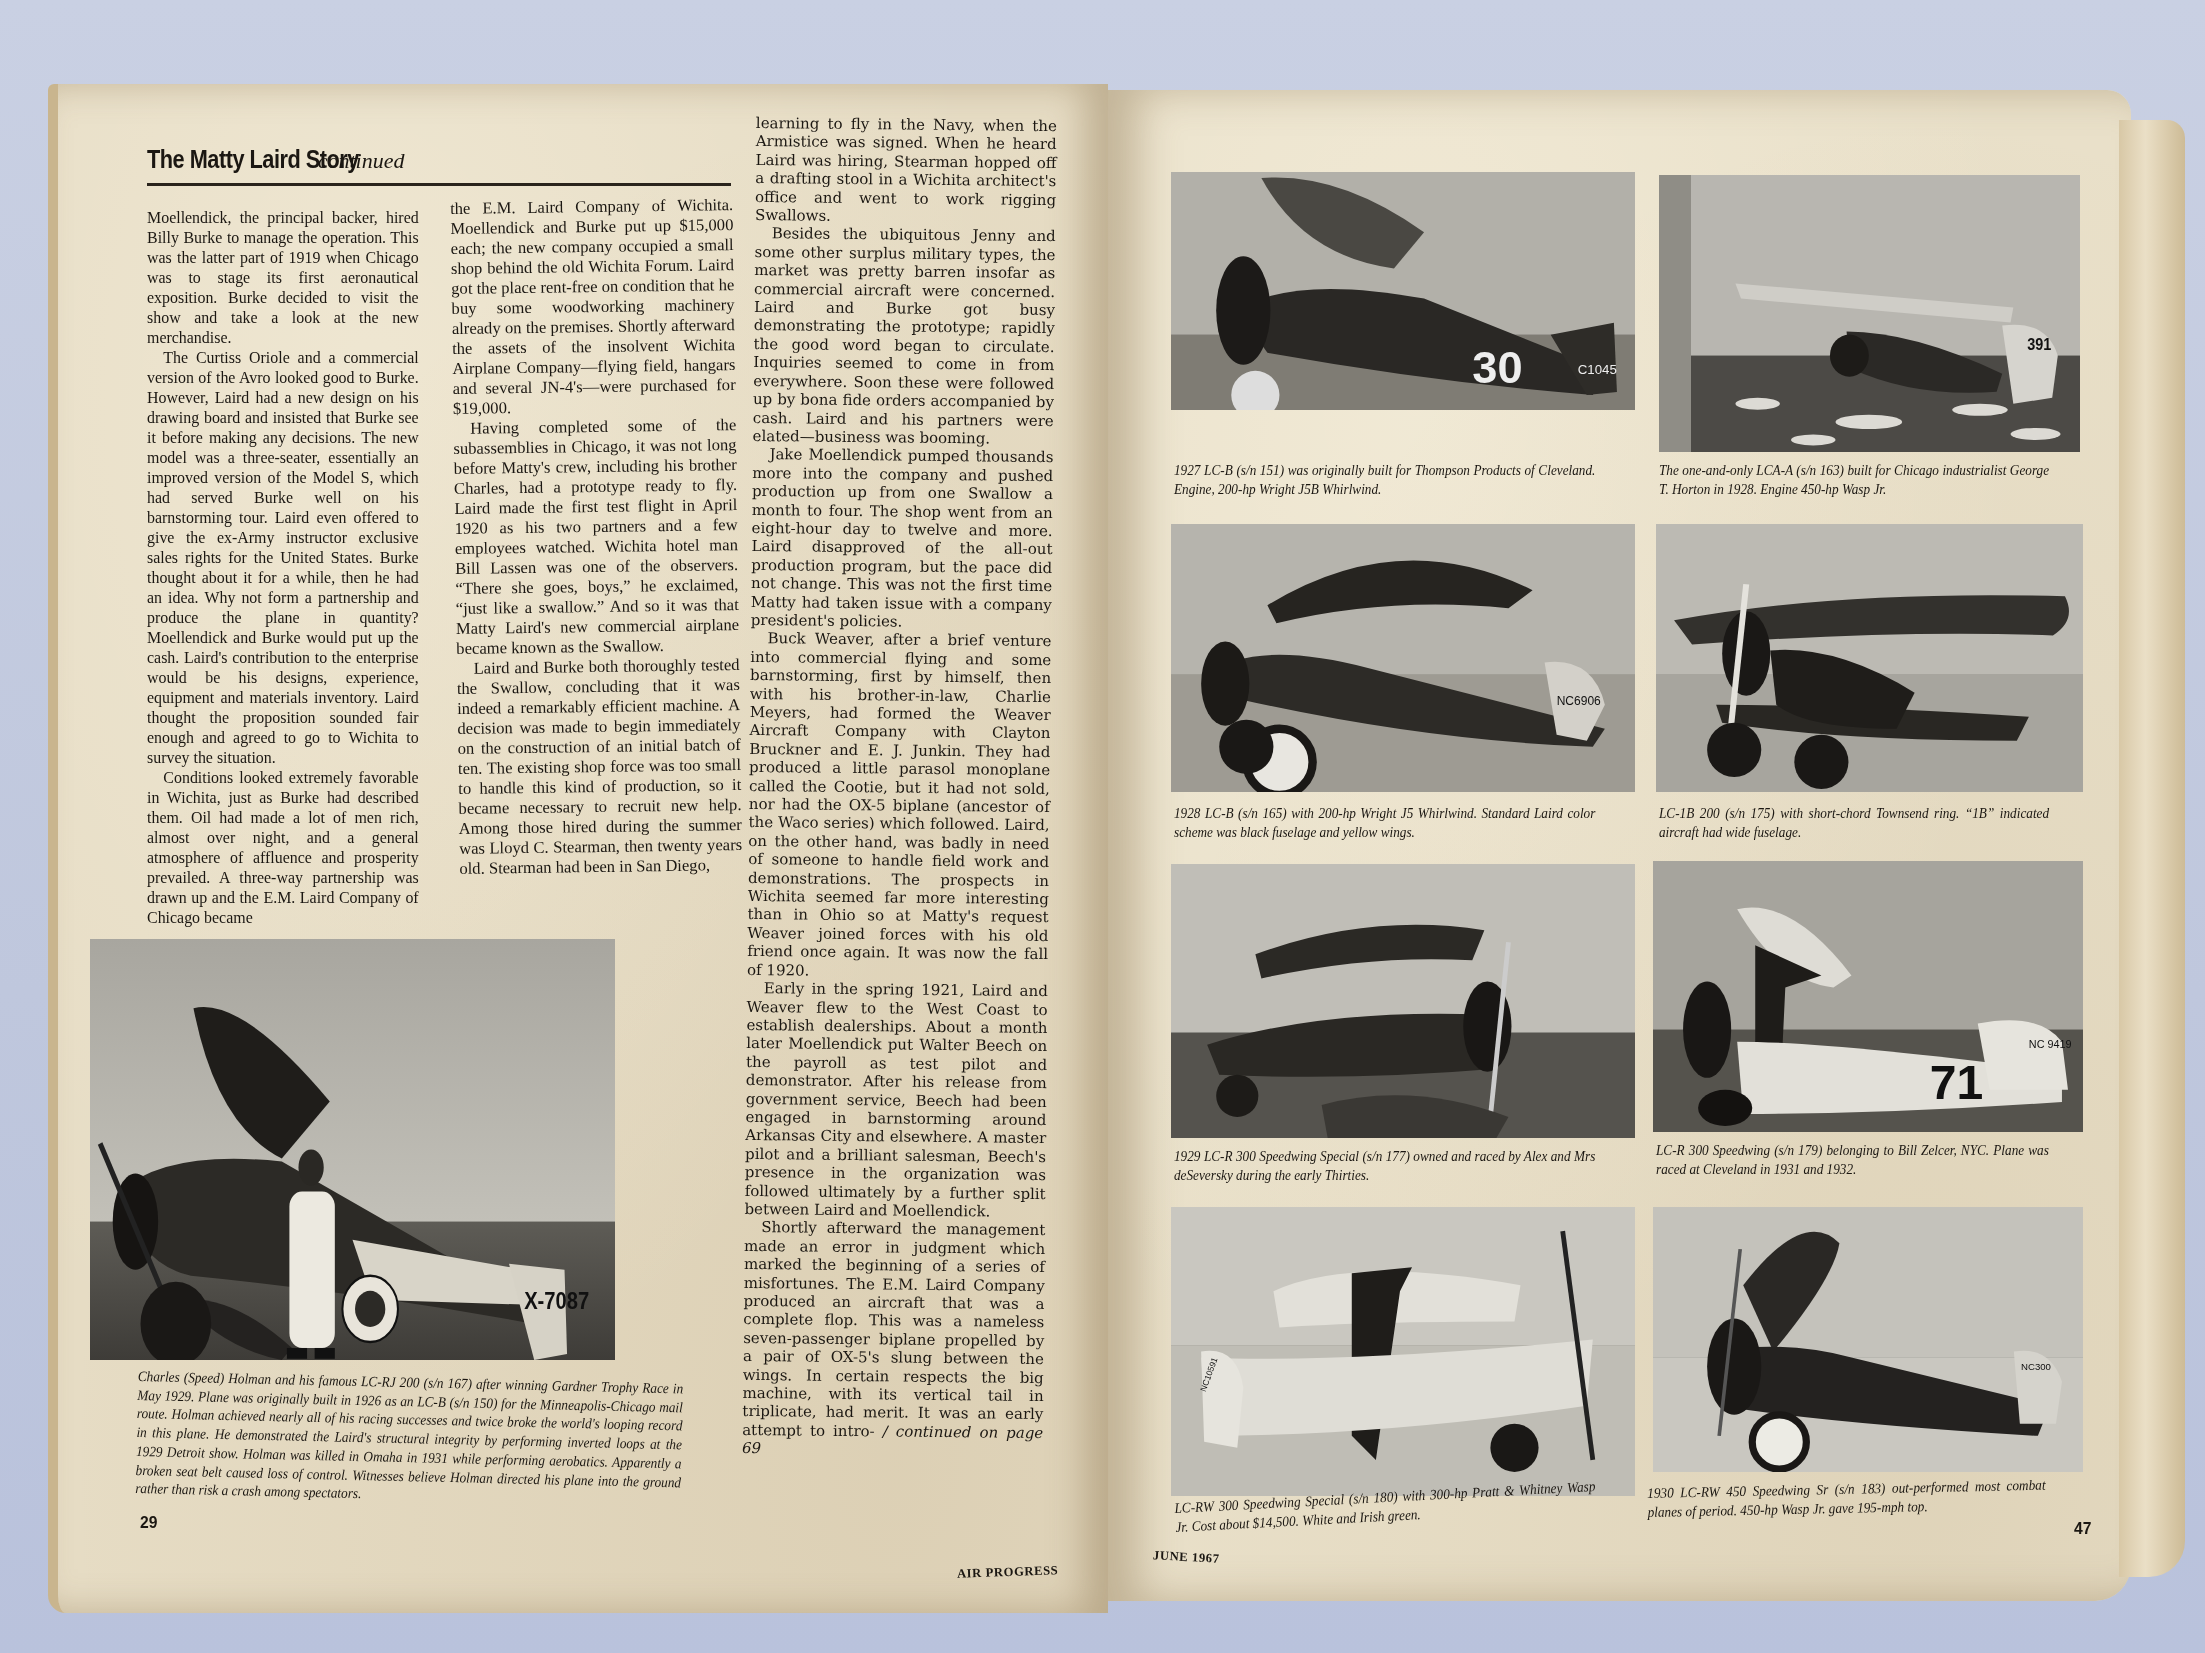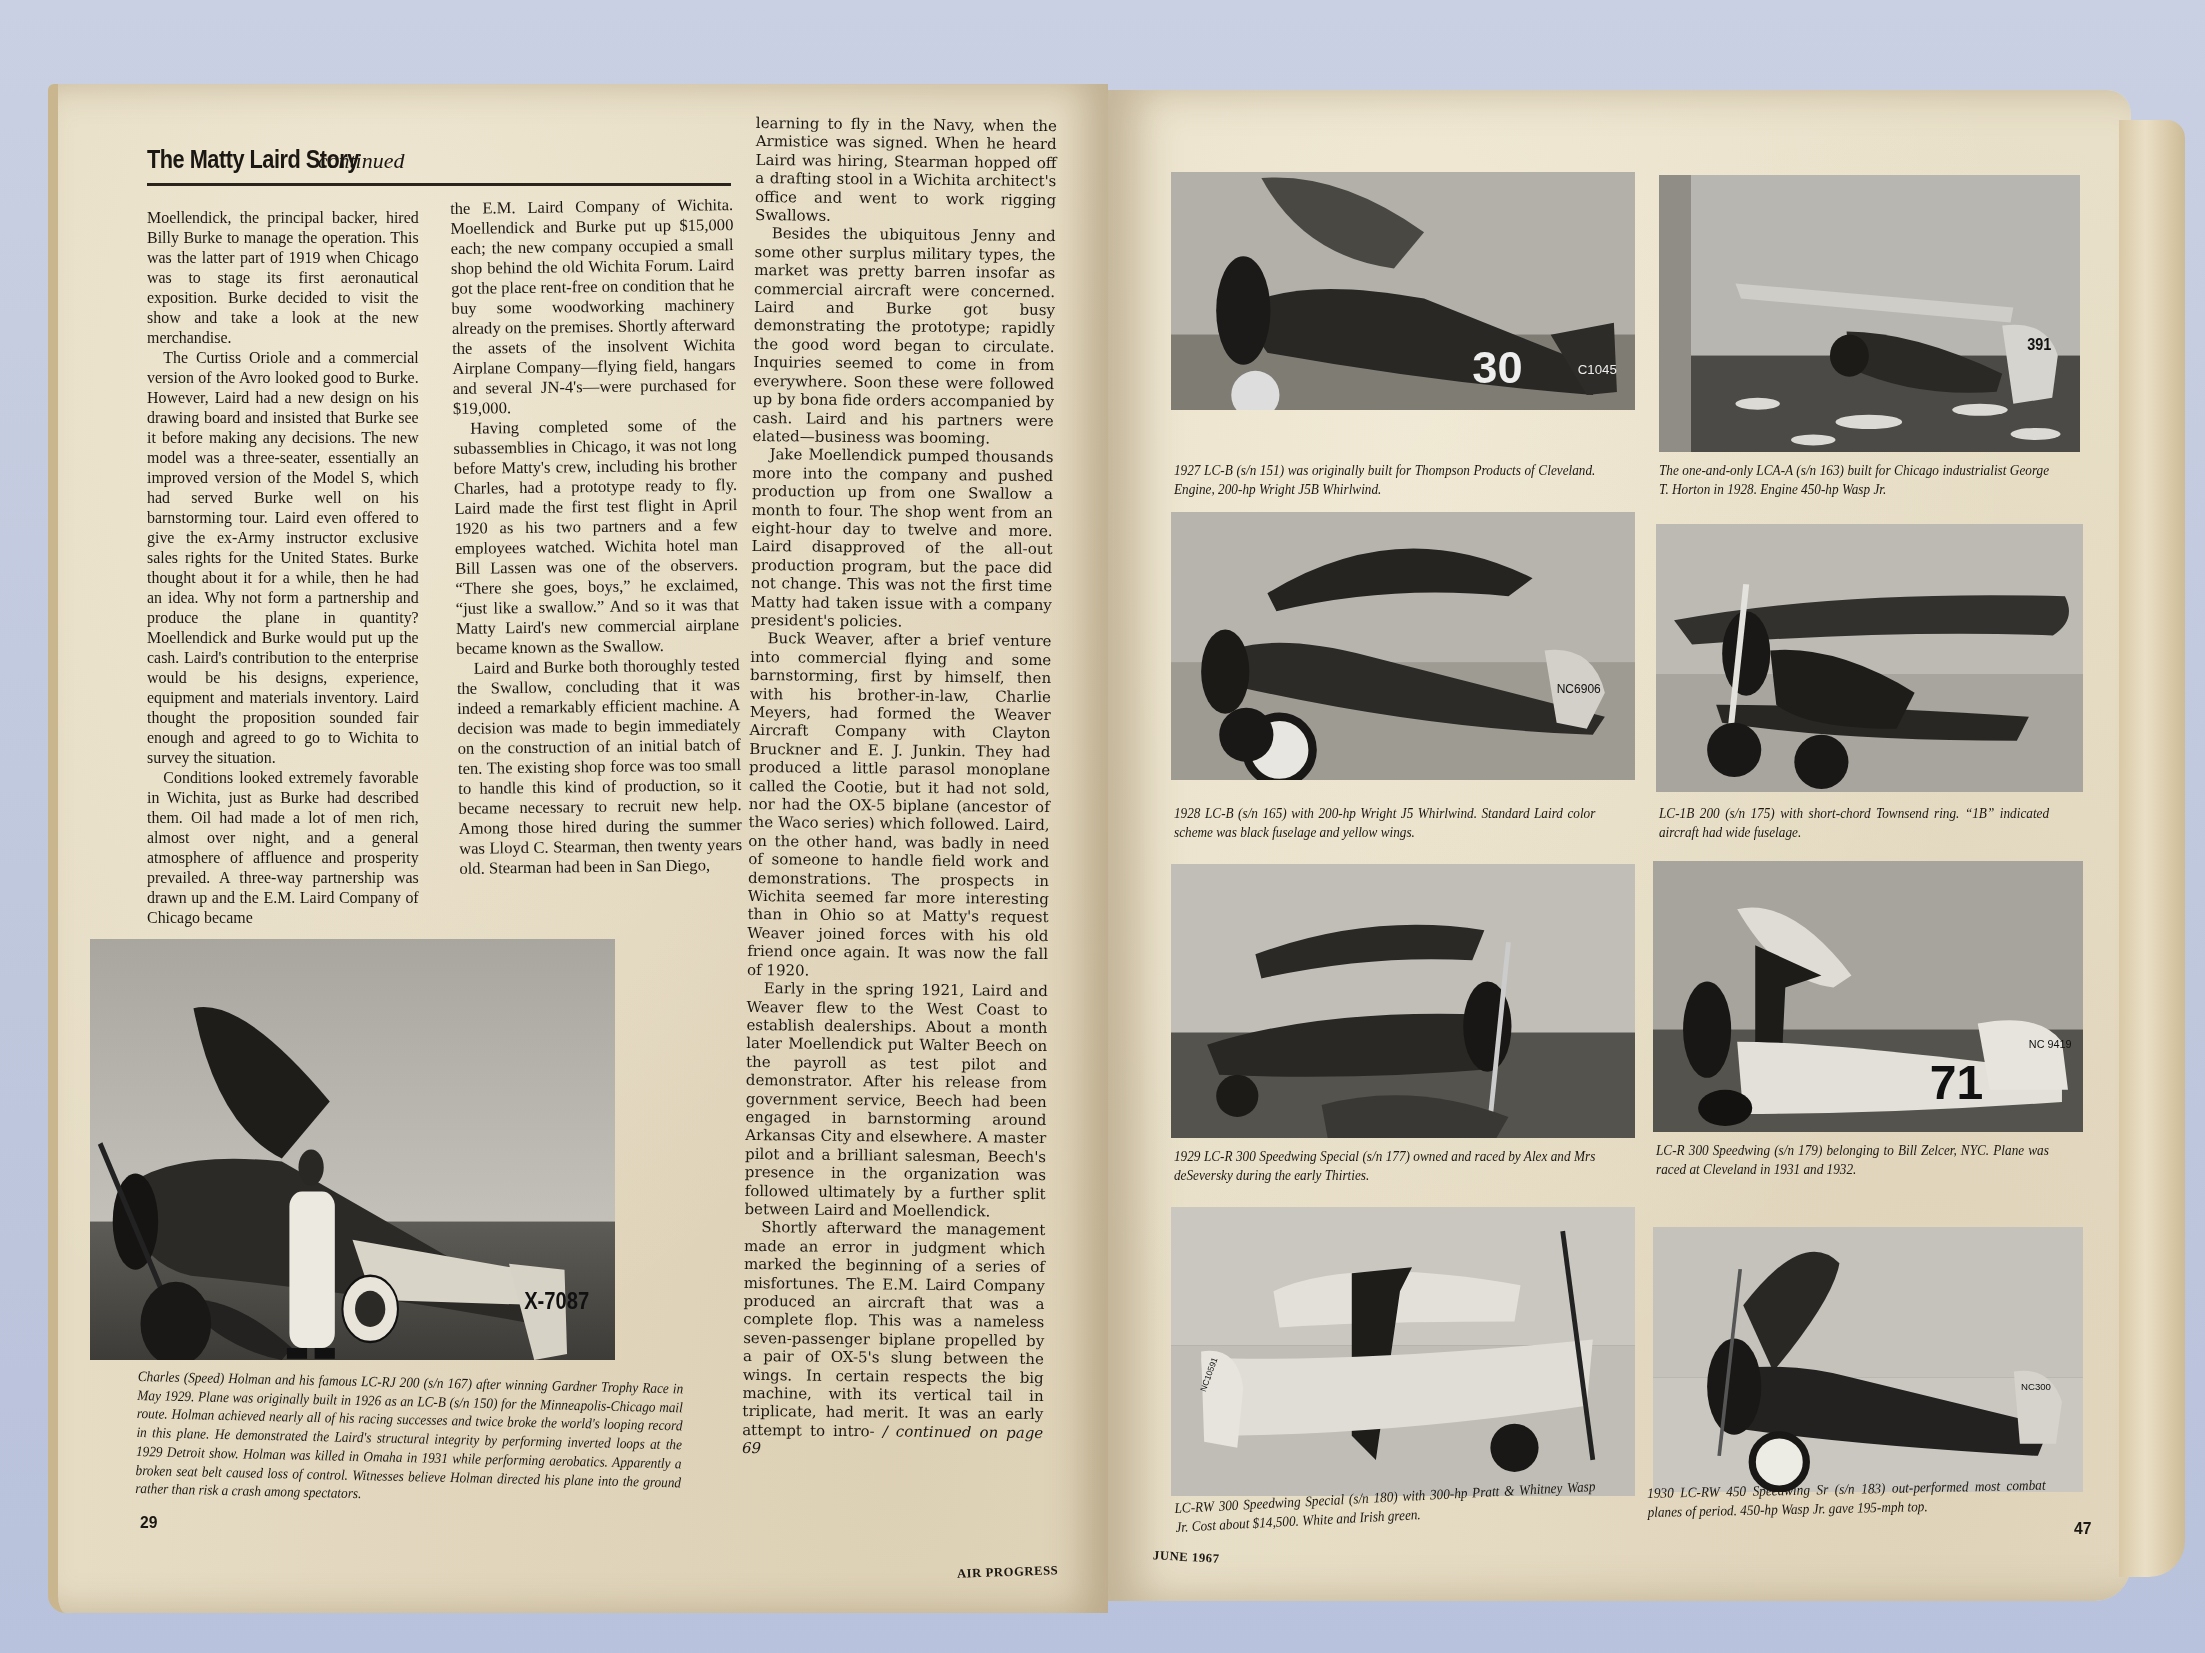--- a/index.html
+++ b/index.html
@@ -194,21 +194,21 @@
       </g>
     <path d="M80 180 L580 220 L575 245 L90 205Z" fill="#cfcdc7"></path>
     <path d="M280 260 Q400 260 560 330 L550 360 Q400 370 285 320Z" fill="#2b2926"></path>
     <path d="M560 250 Q640 240 660 300 L650 370 L580 380Z" fill="#d6d4ce"></path>
     <text x="605" y="290" font-family="Liberation Sans, sans-serif" font-weight="bold" font-size="26" fill="#111">391</text>
     <circle cx="285" cy="300" r="35" fill="#1d1b18"></circle>
   </svg>
 </div>
 <div class="caption" style="left:1659px; top:461px; width:424px;">The one-and-only LCA-A (s/n 163) built for Chicago industrialist George T. Horton in 1928. Engine 450-hp Wasp Jr.</div>
 
-<div class="photo" style="left:1171px; top:512px; width:464px; height:268px;">
+<div class="photo" style="left:1171px; top:524px; width:464px; height:268px;">
   <svg viewBox="0 0 770 445" preserveAspectRatio="none">
     <rect width="770" height="250" fill="#b6b4ad"></rect>
     <rect y="250" width="770" height="195" fill="#9e9b93"></rect>
     <path d="M160 135 Q380 0 600 110 L560 140 Q360 120 175 165Z" fill="#262420"></path>
     <path d="M60 250 Q140 190 330 240 L720 340 L700 370 Q420 360 110 290Z" fill="#2d2b27"></path>
     <path d="M620 230 Q700 220 720 300 L690 360 L640 350Z" fill="#d3d0c9"></path>
     <text x="640" y="300" font-family="Liberation Sans, sans-serif" font-size="20" fill="#111">NC6906</text>
     <ellipse cx="90" cy="265" rx="40" ry="70" fill="#1c1a17"></ellipse>
     <circle cx="180" cy="395" r="55" fill="#e8e6e0" stroke="#1a1816" stroke-width="14"></circle>
     <circle cx="125" cy="370" r="45" fill="#1a1816"></circle>
@@ -269,21 +269,21 @@
     <path d="M300 110 L400 100 L380 140 L340 420 L300 380Z" fill="#1f1d1a"></path>
     <path d="M50 250 Q300 260 700 220 L690 330 Q350 380 60 380Z" fill="#dfddd6"></path>
     <path d="M50 240 Q110 230 120 300 L110 400 L55 390Z" fill="#e6e4dd"></path>
     <text x="52" y="300" font-family="Liberation Sans, sans-serif" font-size="14" fill="#111" transform="rotate(-70 60 300)">NC10591</text>
     <line x1="650" y1="40" x2="700" y2="420" stroke="#222" stroke-width="8"></line>
     <circle cx="570" cy="400" r="40" fill="#1a1816"></circle>
   </svg>
 </div>
 <div class="caption" style="left:1174px; top:1499px; width:458px; transform: rotate(-3deg) scaleX(0.92);">LC-RW 300 Speedwing Special (s/n 180) with 300-hp Pratt &amp; Whitney Wasp Jr. Cost about $14,500. White and Irish green.</div>
 
-<div class="photo" style="left:1653px; top:1207px; width:430px; height:265px;margin-top:20px;">
+<div class="photo" style="left:1653px; top:1207px; width:430px; height:265px;">
   <svg viewBox="0 0 715 440" preserveAspectRatio="none">
     <rect width="715" height="250" fill="#c4c2bb"></rect>
     <rect y="250" width="715" height="190" fill="#c9c7c0"></rect>
     <path d="M150 130 Q250 0 310 60 Q300 120 200 240Z" fill="#2a2825"></path>
     <path d="M100 240 Q220 220 330 250 L660 330 L640 380 Q300 360 110 330Z" fill="#242220"></path>
     <path d="M600 240 Q660 230 680 290 L670 360 L610 360Z" fill="#d5d3cc"></path>
     <text x="612" y="270" font-family="Liberation Sans, sans-serif" font-size="16" fill="#111">NC300</text>
     <ellipse cx="135" cy="265" rx="45" ry="80" fill="#1a1816"></ellipse>
     <line x1="145" y1="70" x2="110" y2="380" stroke="#555" stroke-width="6"></line>
     <circle cx="210" cy="390" r="45" fill="#ecebe4" stroke="#1a1816" stroke-width="12"></circle>

